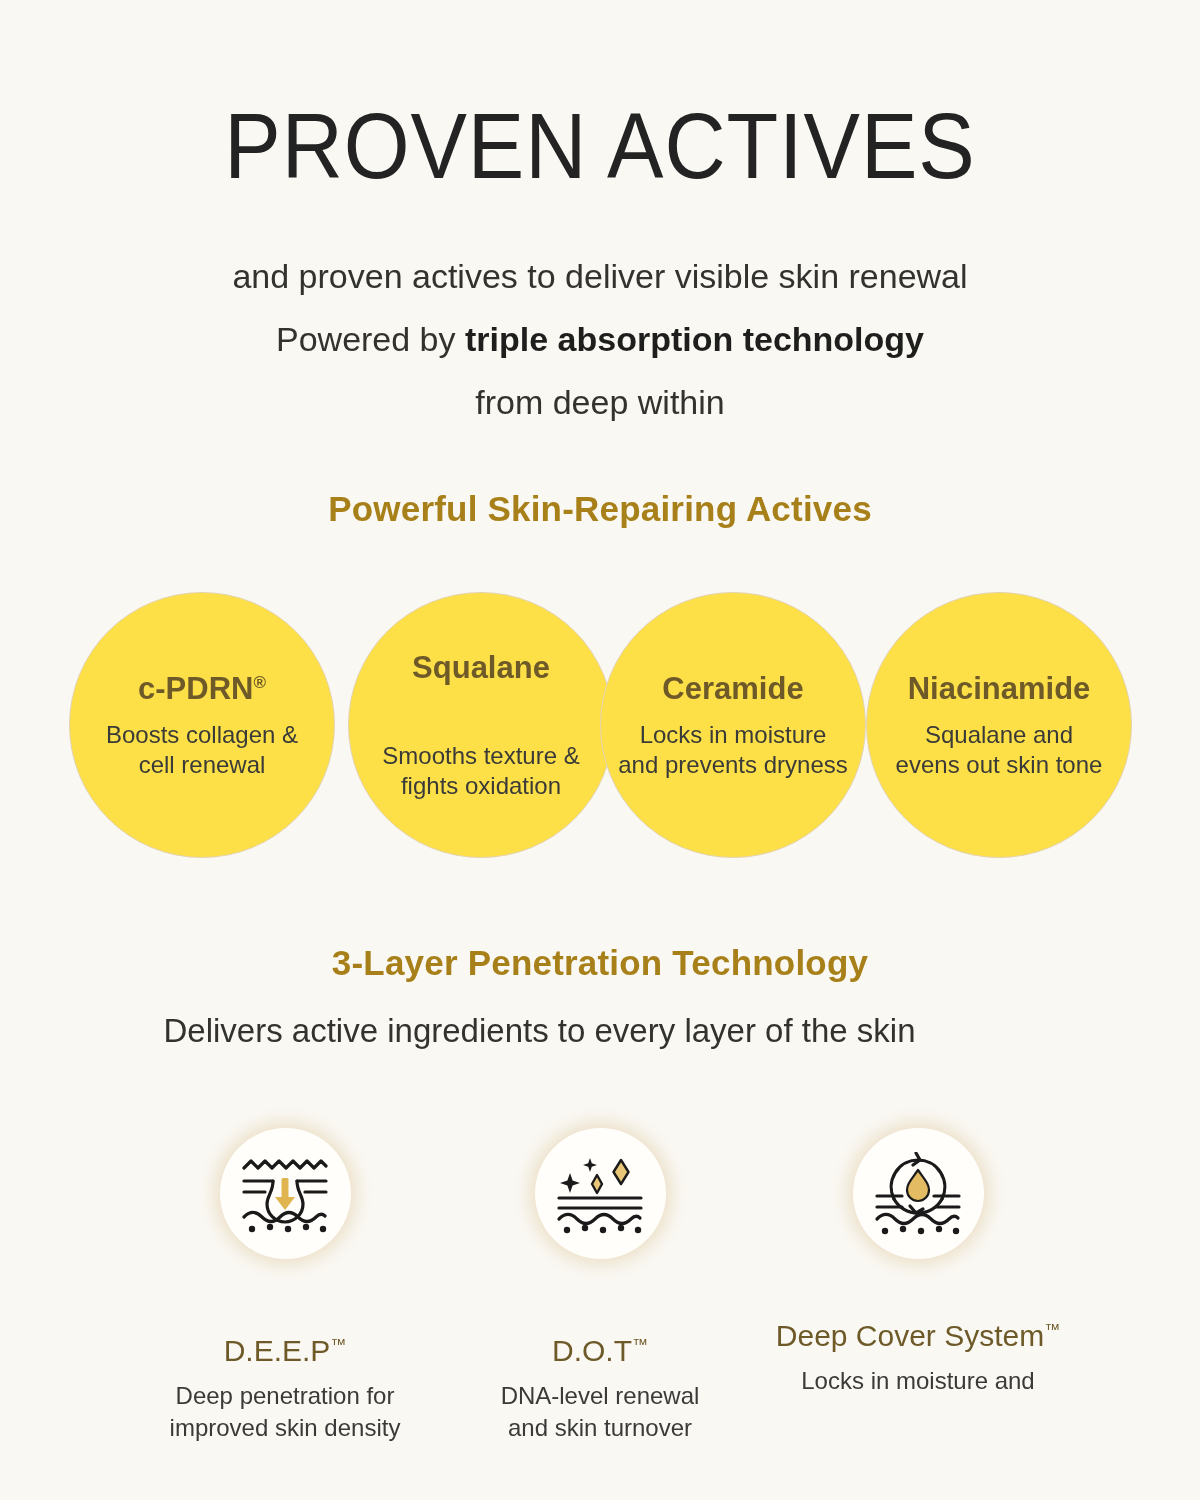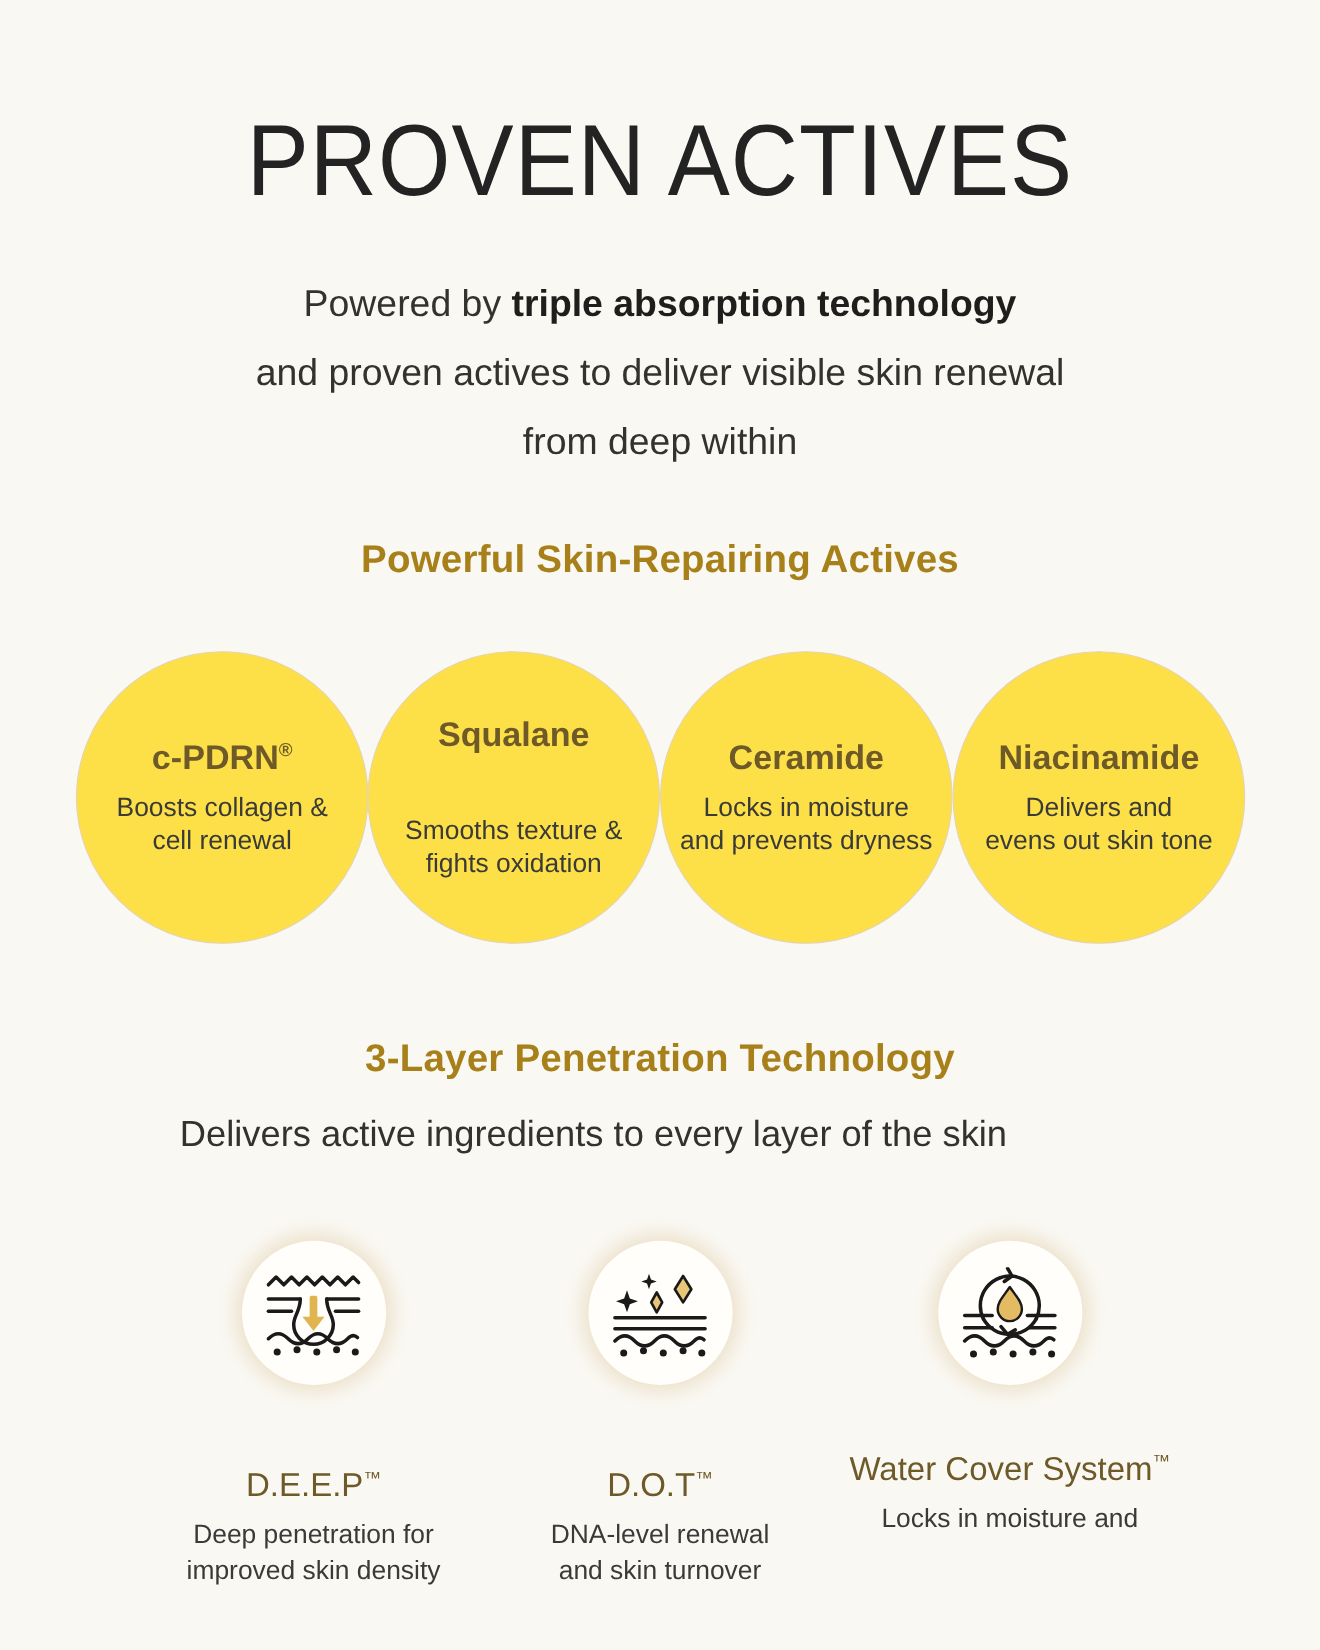--- a/index.html
+++ b/index.html
@@ -64,21 +64,21 @@
   .ing-circle{
     position:absolute;
     width:266px; height:266px;
     border-radius:50%;
     background:#fde047;
     border:1.3px solid #e3d3b4;
     display:flex; flex-direction:column;
     align-items:center; justify-content:center;
   }
   .ing-circle:nth-child(1){ left:69px; }
-  .ing-circle:nth-child(2){ left:334px;gap:42px; }
+  .ing-circle:nth-child(2){ left:348px;gap:42px; }
   .ing-circle:nth-child(3){ left:600px; }
   .ing-circle:nth-child(4){ left:866px; }
 
   .ing-name{
     font-size:31px;
     font-weight:700;
     color:#6e5a28;
     margin-bottom:13px;
     white-space:nowrap;
   }
@@ -131,22 +131,22 @@
   .t3 .tech-desc{ margin-top:12px; }
 </style>
 </head>
 <body>
 
 <div class="page">
 
   <div class="hero-title">PROVEN ACTIVES</div>
 
   <div class="hero-sub">
+    <div>and proven actives to deliver visible skin renewal</div>
     <div><span>Powered by </span><b>triple absorption technology</b></div>
-    <div>and proven actives to deliver visible skin renewal</div>
     <div>from deep within</div>
   </div>
 
   <div class="sec-head" id="actives-head">Powerful Skin-Repairing Actives</div>
 
   <div class="circles">
 
     <div class="ing-circle">
       <div class="ing-name"><span>c-PDRN</span><sup>®</sup></div>
       <div class="ing-desc">
@@ -167,21 +167,21 @@
       <div class="ing-name"><span>Ceramide</span><sup></sup></div>
       <div class="ing-desc">
         <div>Locks in moisture</div>
         <div>and prevents dryness</div>
       </div>
     </div>
 
     <div class="ing-circle">
       <div class="ing-name"><span>Niacinamide</span><sup></sup></div>
       <div class="ing-desc">
-        <div>Delivers and</div>
+        <div>Squalane and</div>
         <div>evens out skin tone</div>
       </div>
     </div>
 
   </div>
 
   <div class="sec-head" id="tech-head">3-Layer Penetration Technology</div>
   <div class="sec-sub">Delivers active ingredients to every layer of the skin</div>
 
   <div class="tech-wrap">
@@ -269,21 +269,21 @@
           <g fill="#1a1a1a">
             <circle cx="13" cy="79" r="3.2"></circle>
             <circle cx="31" cy="77" r="3.2"></circle>
             <circle cx="49" cy="79" r="3.2"></circle>
             <circle cx="67" cy="77" r="3.2"></circle>
             <circle cx="84" cy="79" r="3.2"></circle>
           </g>
           <path d="M46 18 c7 10 11 14 11 20 a11 11 0 0 1 -22 0 c0 -6 4 -10 11 -20 Z" fill="#e3bb63" stroke="#1a1a1a" stroke-width="2.2" stroke-linejoin="round"></path>
         </svg>
       </div>
-      <div class="tech-name"><span>Water Cover System</span><sup>™</sup></div>
+      <div class="tech-name"><span>Deep Cover System</span><sup>™</sup></div>
       <div class="tech-desc">
         <div>Locks in moisture and</div>
       </div>
     </div>
 
   </div>
 
 </div>
 
 </body></html>

